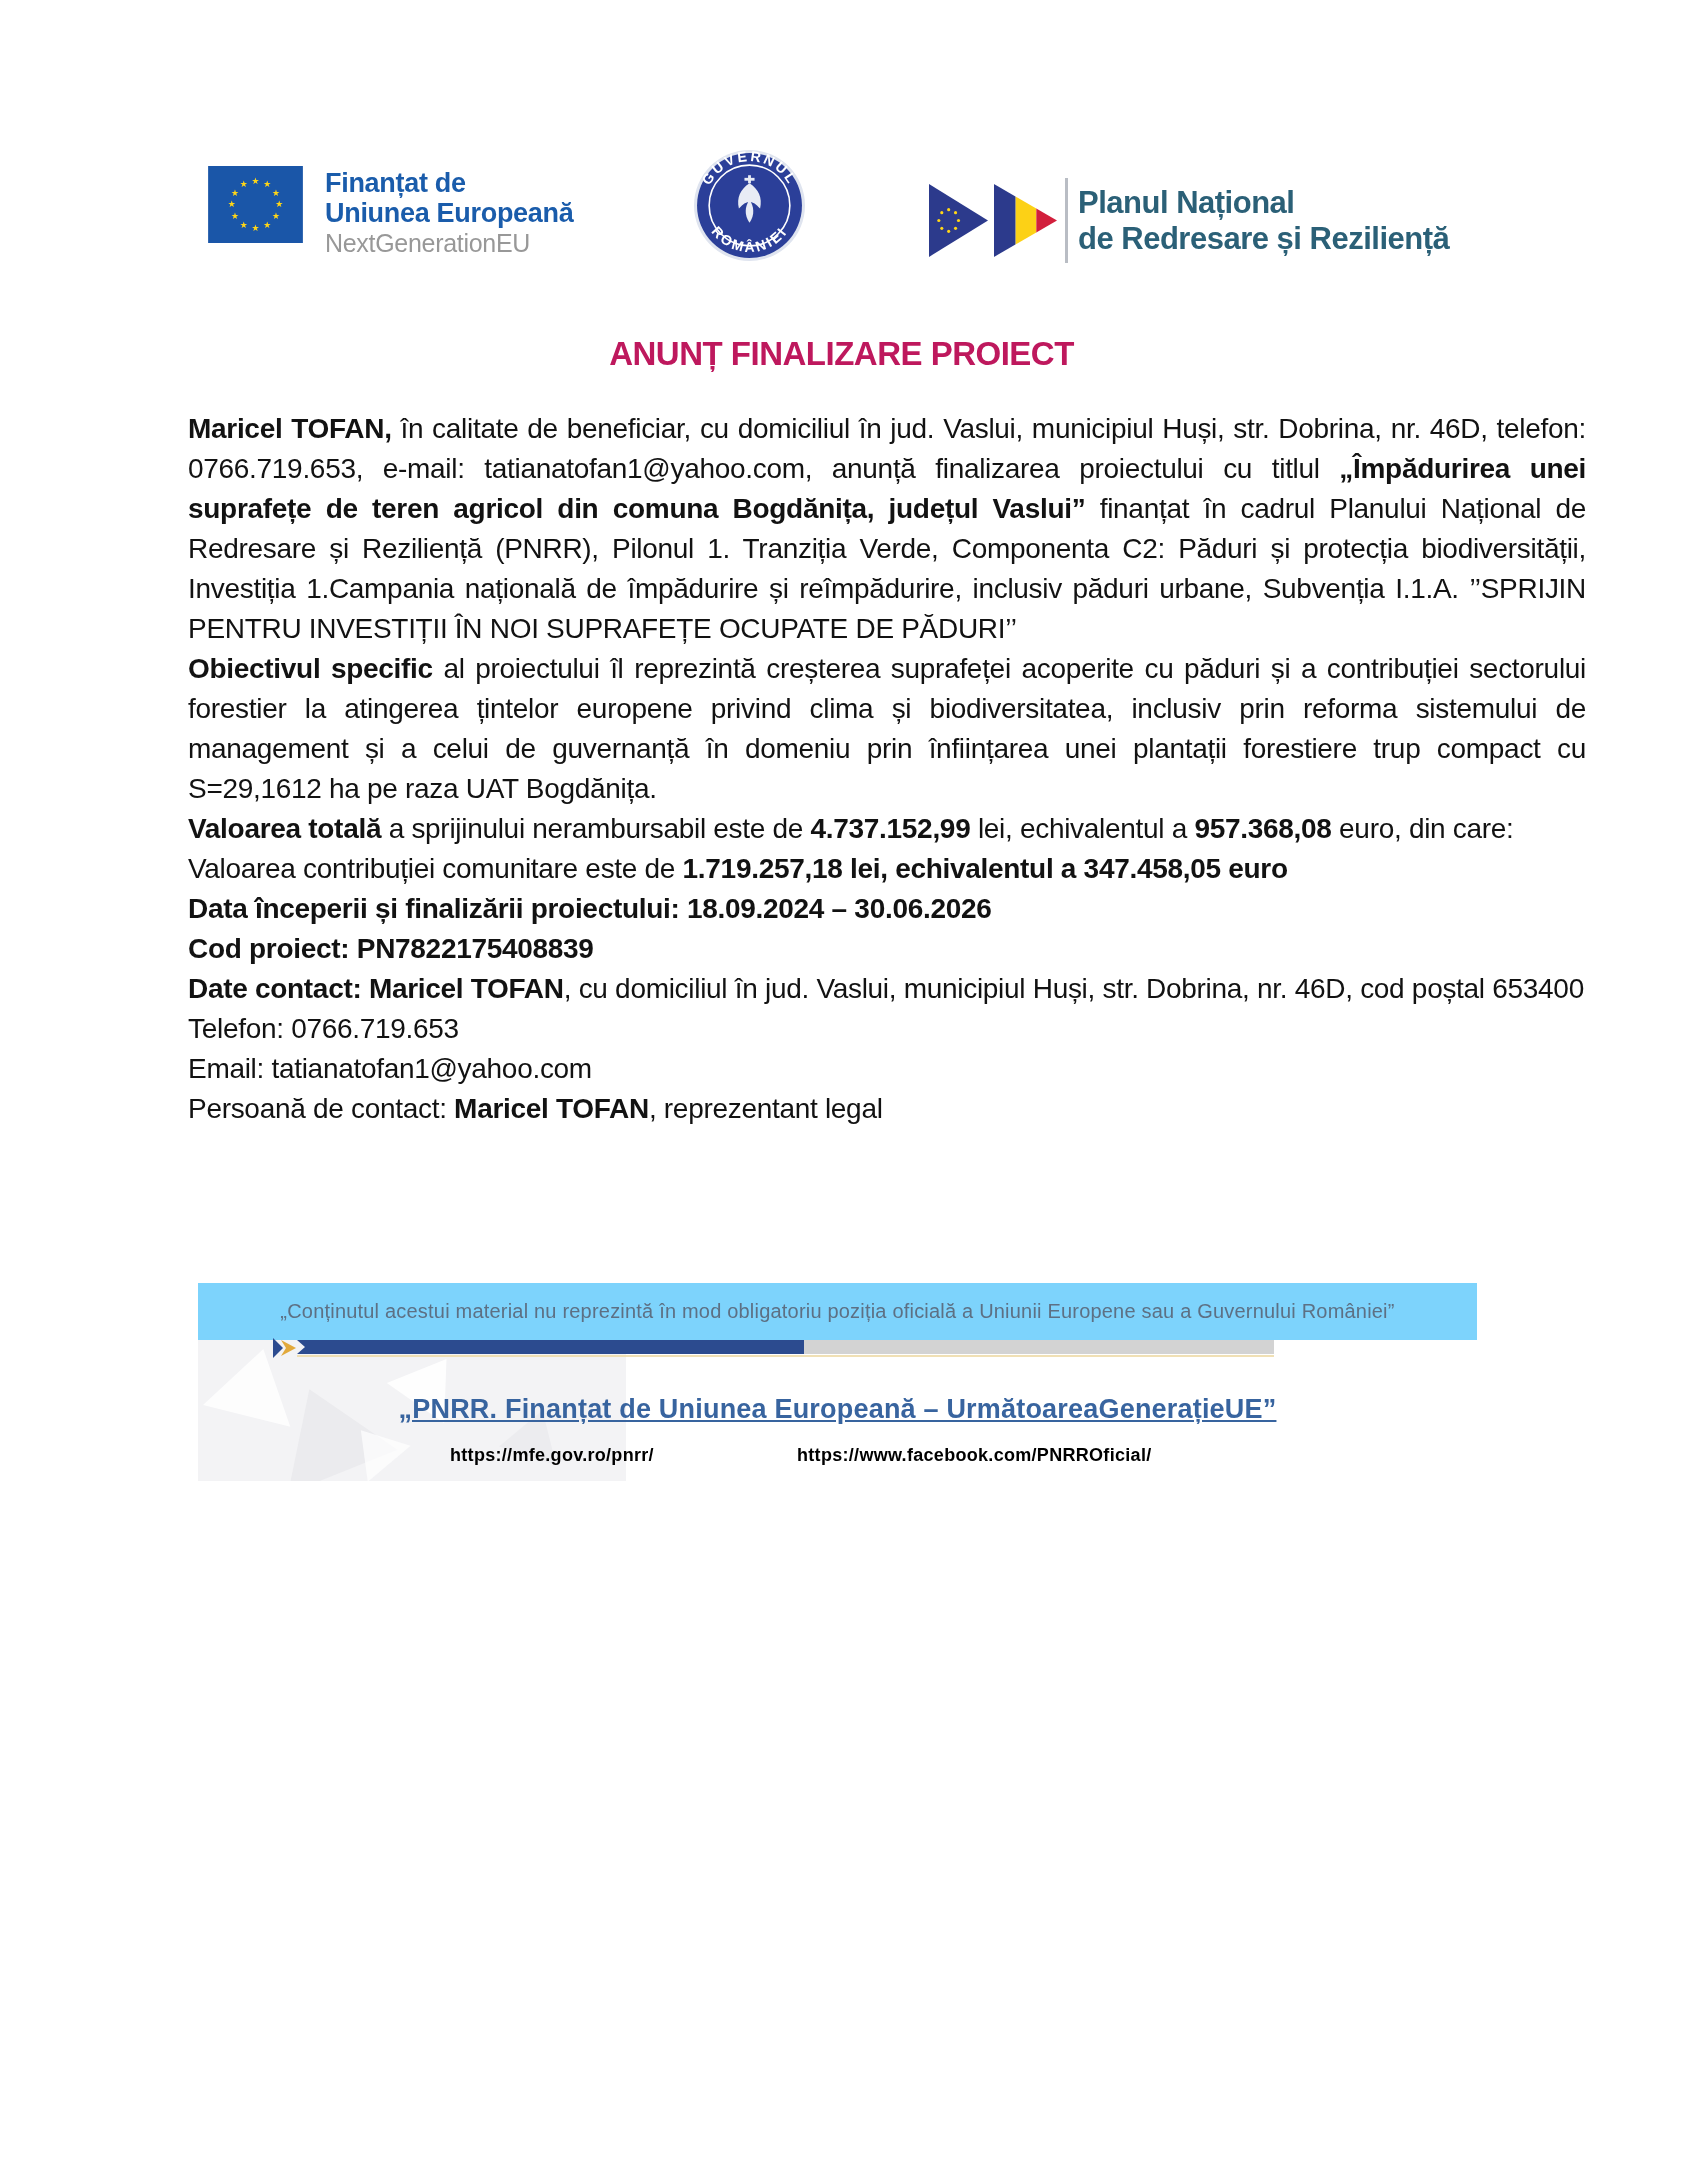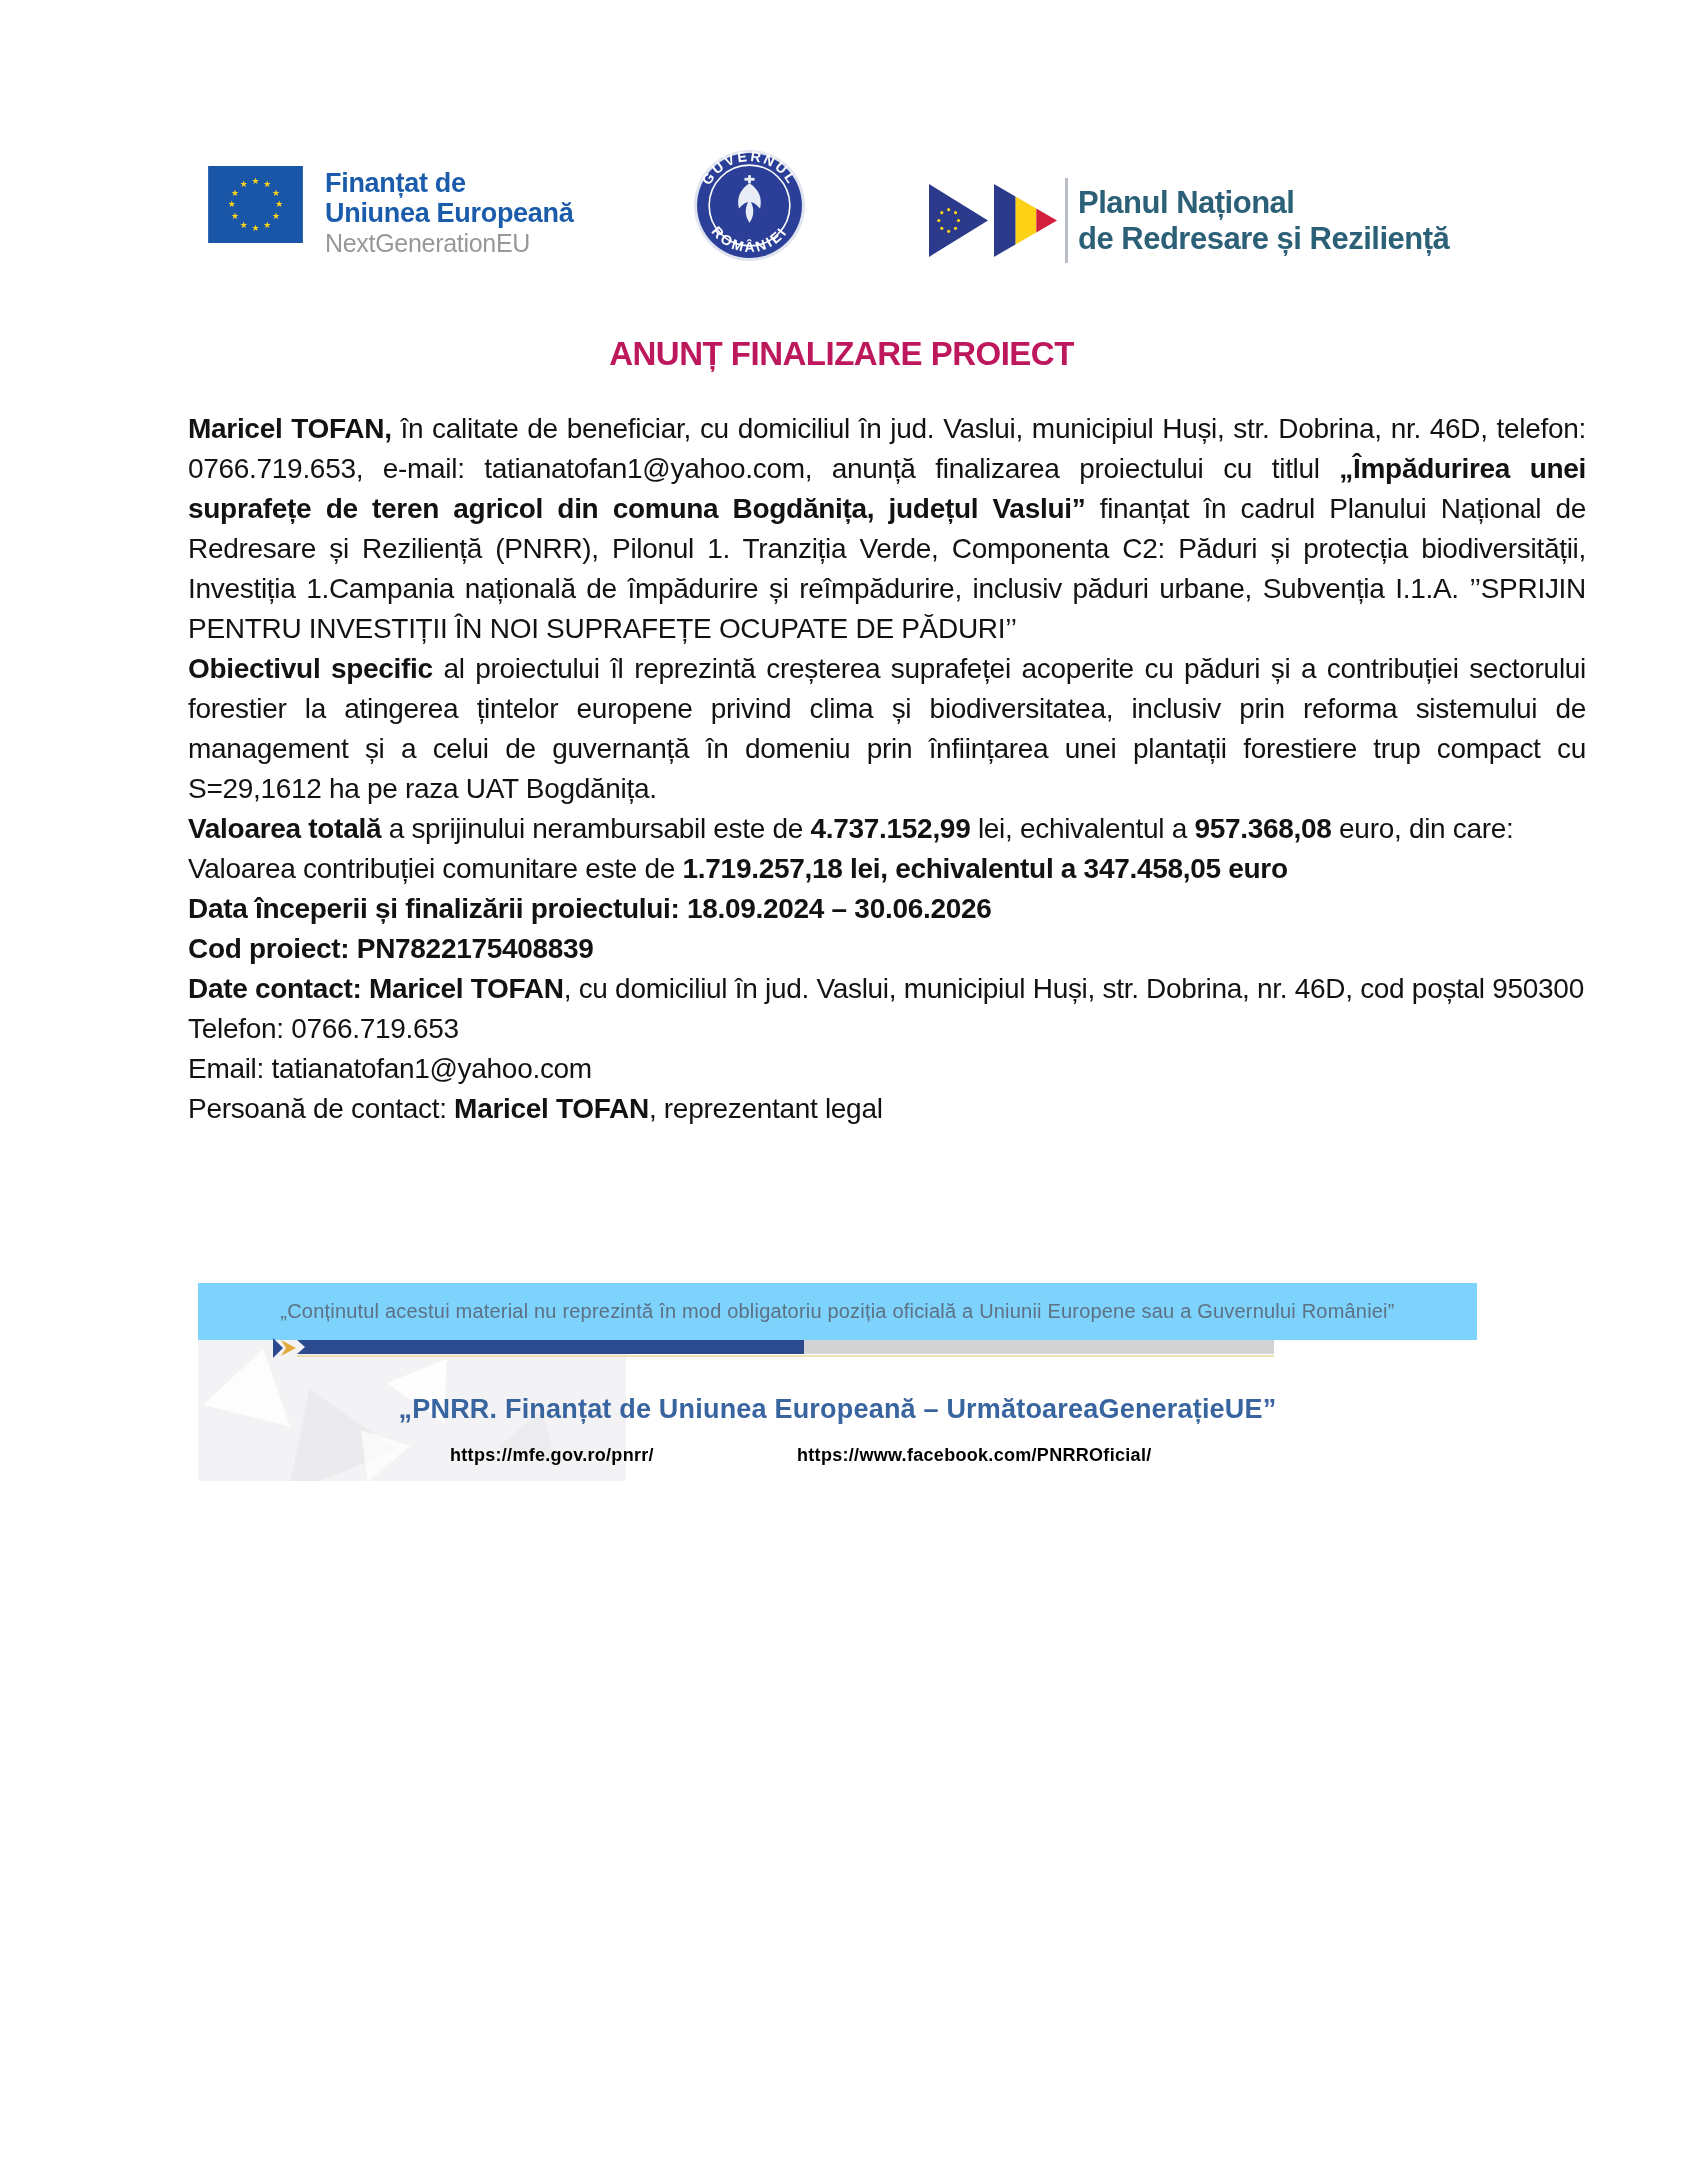--- a/index.html
+++ b/index.html
@@ -47,21 +47,21 @@
   .wm-tri{position:absolute;}
   .bar-arrow{position:absolute;left:273px;top:1337px;}
   .bar-navy{
     position:absolute;left:297px;top:1340px;width:507px;height:14px;background:#2c4b8f;
     clip-path:polygon(0 0,100% 0,100% 100%,0 100%,8px 50%);
   }
   .bar-gray{position:absolute;left:804px;top:1340px;width:470px;height:14px;background:#d3d3d3;}
   .bar-gold-line{position:absolute;left:297px;top:1355px;width:977px;height:2px;background:#eddaa8;opacity:0.85;}
   .pnrr-statement{
     position:absolute;left:198px;top:1394px;width:1279px;
-    text-align:center;font-size:27px;font-weight:bold;color:#38649f;letter-spacing:0.2px;
+    text-align:center;font-size:27px;font-weight:bold;color:#38649f;letter-spacing:0.2px;text-decoration:underline;
   }
   .footer-link{position:absolute;top:1445px;font-size:18px;font-weight:bold;color:#000000;text-decoration:none;letter-spacing:0.3px;}
   .link-1{left:450px;}
   .link-2{left:797px;}
 </style>
 </head>
 <body>
 
 <div class="page">
 
@@ -147,21 +147,21 @@
 
   <div class="doc-title">ANUNȚ FINALIZARE PROIECT</div>
 
   <div class="doc-body">
     <p><span style="font-weight: bold;">Maricel TOFAN,</span><span> în calitate de beneficiar, cu domiciliul în jud. Vaslui, municipiul Huși, str. Dobrina, nr. 46D, telefon: 0766.719.653, e-mail: tatianatofan1@yahoo.com, anunță finalizarea proiectului cu titlul </span><span style="font-weight: bold;">„Împădurirea unei suprafețe de teren agricol din comuna Bogdănița, județul Vaslui”</span><span> finanțat în cadrul Planului Național de Redresare și Reziliență (PNRR), Pilonul 1. Tranziția Verde, Componenta C2: Păduri și protecția biodiversității, Investiția 1.Campania națională de împădurire și reîmpădurire, inclusiv păduri urbane, Subvenția I.1.A. ’’SPRIJIN PENTRU INVESTIȚII ÎN NOI SUPRAFEȚE OCUPATE DE PĂDURI’’</span></p>
     <p><span style="font-weight: bold;">Obiectivul specific</span><span> al proiectului îl reprezintă creșterea suprafeței acoperite cu păduri și a contribuției sectorului forestier la atingerea țintelor europene privind clima și biodiversitatea, inclusiv prin reforma sistemului de management și a celui de guvernanță în domeniu prin înființarea unei plantații forestiere trup compact cu S=29,1612 ha pe raza UAT Bogdănița.</span></p>
     <p><span style="font-weight: bold;">Valoarea totală</span><span> a sprijinului nerambursabil este de </span><span style="font-weight: bold;">4.737.152,99</span><span> lei, echivalentul a </span><span style="font-weight: bold;">957.368,08</span><span> euro, din care:</span></p>
     <p><span>Valoarea contribuției comunitare este de </span><span style="font-weight: bold;">1.719.257,18 lei, echivalentul a 347.458,05 euro</span></p>
     <p><span style="font-weight: bold;">Data începerii și finalizării proiectului: 18.09.2024 – 30.06.2026</span></p>
     <p><span style="font-weight: bold;">Cod proiect: PN7822175408839</span></p>
-    <p><span style="font-weight: bold;">Date contact: Maricel TOFAN</span><span>, cu domiciliul în jud. Vaslui, municipiul Huși, str. Dobrina, nr. 46D, cod poștal 950300</span></p>
+    <p><span style="font-weight: bold;">Date contact: Maricel TOFAN</span><span>, cu domiciliul în jud. Vaslui, municipiul Huși, str. Dobrina, nr. 46D, cod poștal 653400</span></p>
     <p><span>Telefon: 0766.719.653</span></p>
     <p><span>Email: tatianatofan1@yahoo.com</span></p>
     <p><span>Persoană de contact: </span><span style="font-weight: bold;">Maricel TOFAN</span><span>, reprezentant legal</span></p>
   </div>
 
   <div class="disclaimer-band">
     <span class="disclaimer-text">„Conținutul acestui material nu reprezintă în mod obligatoriu poziția oficială a Uniunii Europene sau a Guvernului României”</span>
   </div>
 
   <div class="watermark-zone">

